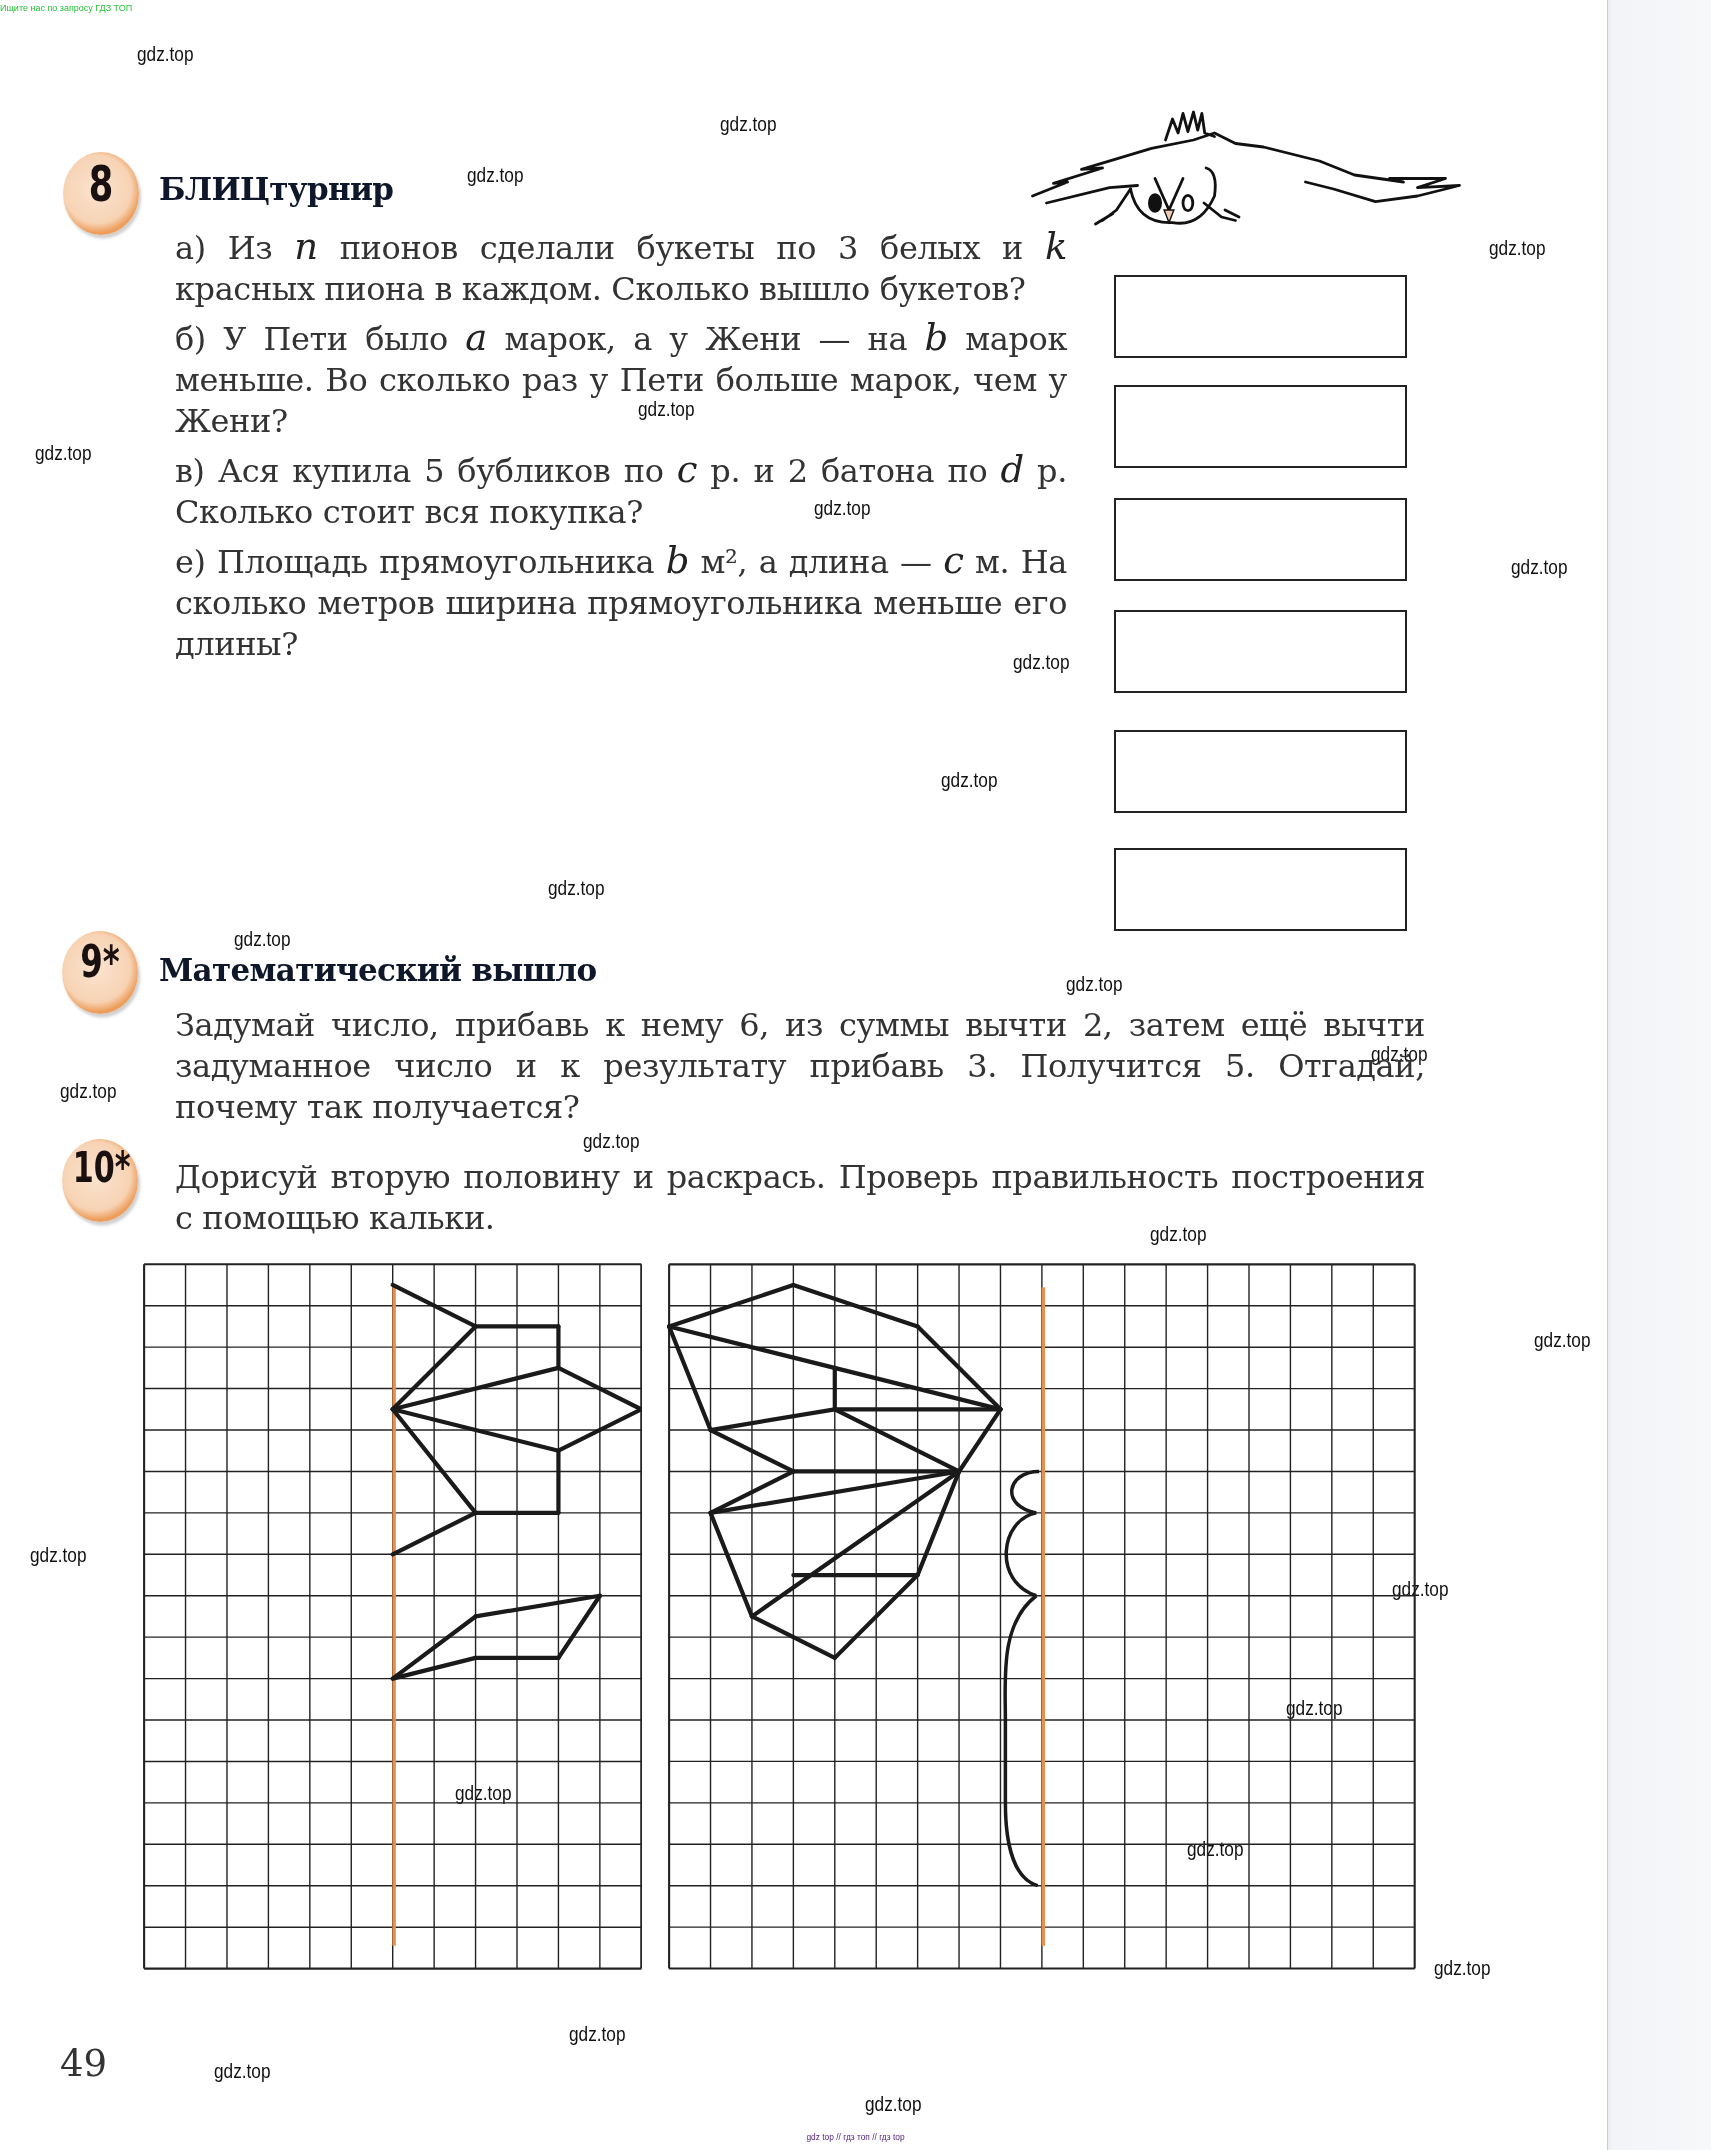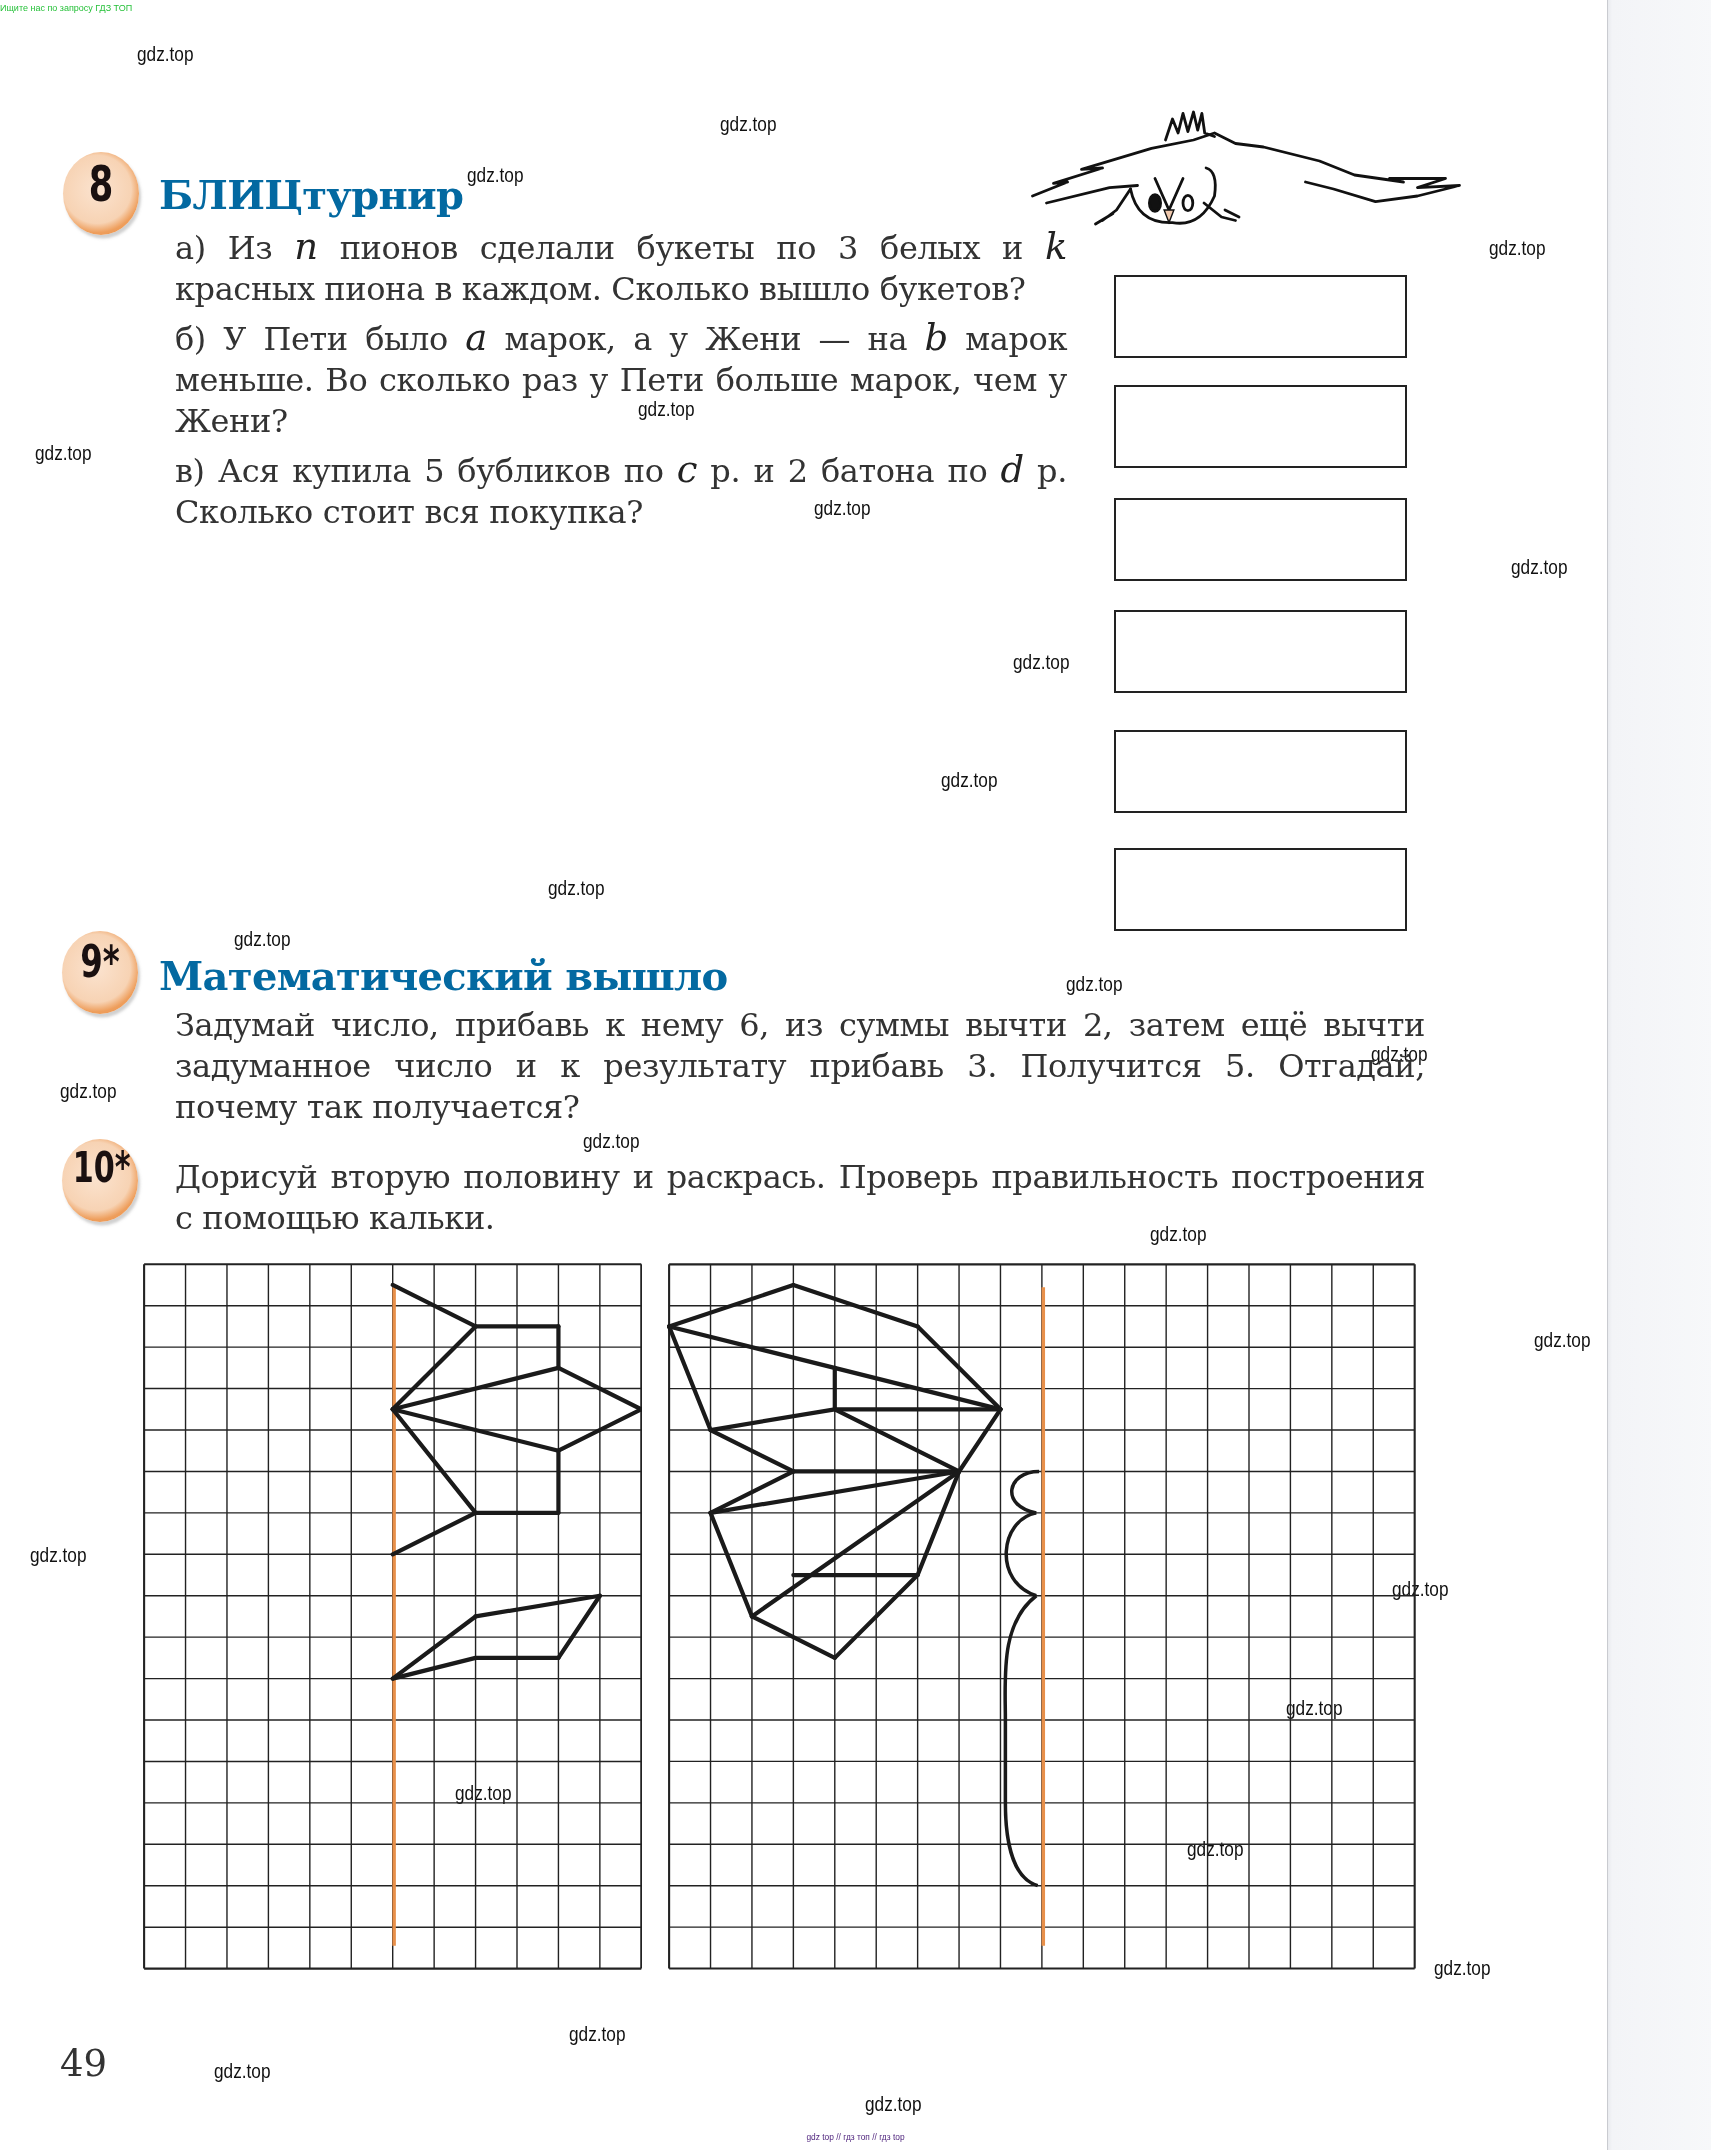--- a/index.html
+++ b/index.html
@@ -17,21 +17,21 @@
   .bottom-banner { position:absolute; top:2132px; left:0; width:1711px; text-align:center;
     font-family:"Liberation Sans",sans-serif; font-size:8.4px; color:#4b1f7a; }
   .wm { position:absolute; font-family:"Liberation Sans",sans-serif; font-size:21px;
     color:#111; transform:scaleX(0.82); transform-origin:left top; white-space:nowrap; }
   .badge { position:absolute; width:76px; height:83px; border-radius:50%;
     background:radial-gradient(circle at 45% 45%, #fbe3cf 0%, #f7d3b4 55%, #ee9e5c 70%, #e88a40 100%);
     box-shadow:2.1px 3.5px 2.8px rgba(120,120,120,0.35); }
   .badge span { position:absolute; left:0; right:0; top:4.2px; text-align:center;
     font-family:"DejaVu Sans",sans-serif; font-weight:bold; font-size:49px; color:#1a1010;
     transform:scaleX(0.72); }
-  .heading { position:absolute; font-weight:bold; font-size:40px; color:#0369a1; letter-spacing:-0.7px; }
+  .heading { position:absolute; font-weight:bold; font-size:31px; color:#0f172a; letter-spacing:-0.7px; }
   .task { position:absolute; font-size:32px; line-height:41px; color:#333; letter-spacing:-0.4px;margin-left:16px; }
   .task p { margin:0 0 7px 0; text-align:justify; }
   .var { font-family:"DejaVu Serif",serif; font-style:italic; font-size:37px; color:#222; }
   .answer-box { position:absolute; left:1114px; width:289px; height:79px; border:2.8px solid #222; background:#fff; }
   .page-number { position:absolute; left:60px; top:2042px; font-size:37px; color:#333; }
   .grid-svg { position:absolute; }
   .bird { position:absolute; left:1025px; top:105px; }
 </style>
 </head>
 <body>
@@ -87,20 +87,21 @@
 
 <div class="badge" style="left:63px;top:152px">
   <span>8</span>
 </div>
 <div class="heading" style="left:159px;top:171px">БЛИЦтурнир</div>
 
 <div class="task" id="task8-text" style="left:159px;top:226px;width:892px">
     <p>а) Из <span class="var">n</span> пионов сделали букеты по 3 белых и <span class="var">k</span> красных пиона в каждом. Сколько вышло букетов?</p>
     <p>б) У Пети было <span class="var">a</span> марок, а у Жени — на <span class="var">b</span> марок меньше. Во сколько раз у Пети больше марок, чем у Жени?</p>
     <p>в) Ася купила 5 бубликов по <span class="var">c</span> р. и 2 батона по <span class="var">d</span> р. Сколько стоит вся покупка?</p>
+    <p>е) Площадь прямоугольника <span class="var">b</span> м², а длина — <span class="var">c</span> м. На сколько метров ширина прямоугольника меньше его длины?</p>
   </div>
 
 <div>
   <div class="answer-box" style="top:275px"></div>
   <div class="answer-box" style="top:385px"></div>
   <div class="answer-box" style="top:498px"></div>
   <div class="answer-box" style="top:610px"></div>
   <div class="answer-box" style="top:730px"></div>
   <div class="answer-box" style="top:848px"></div>
 </div>

